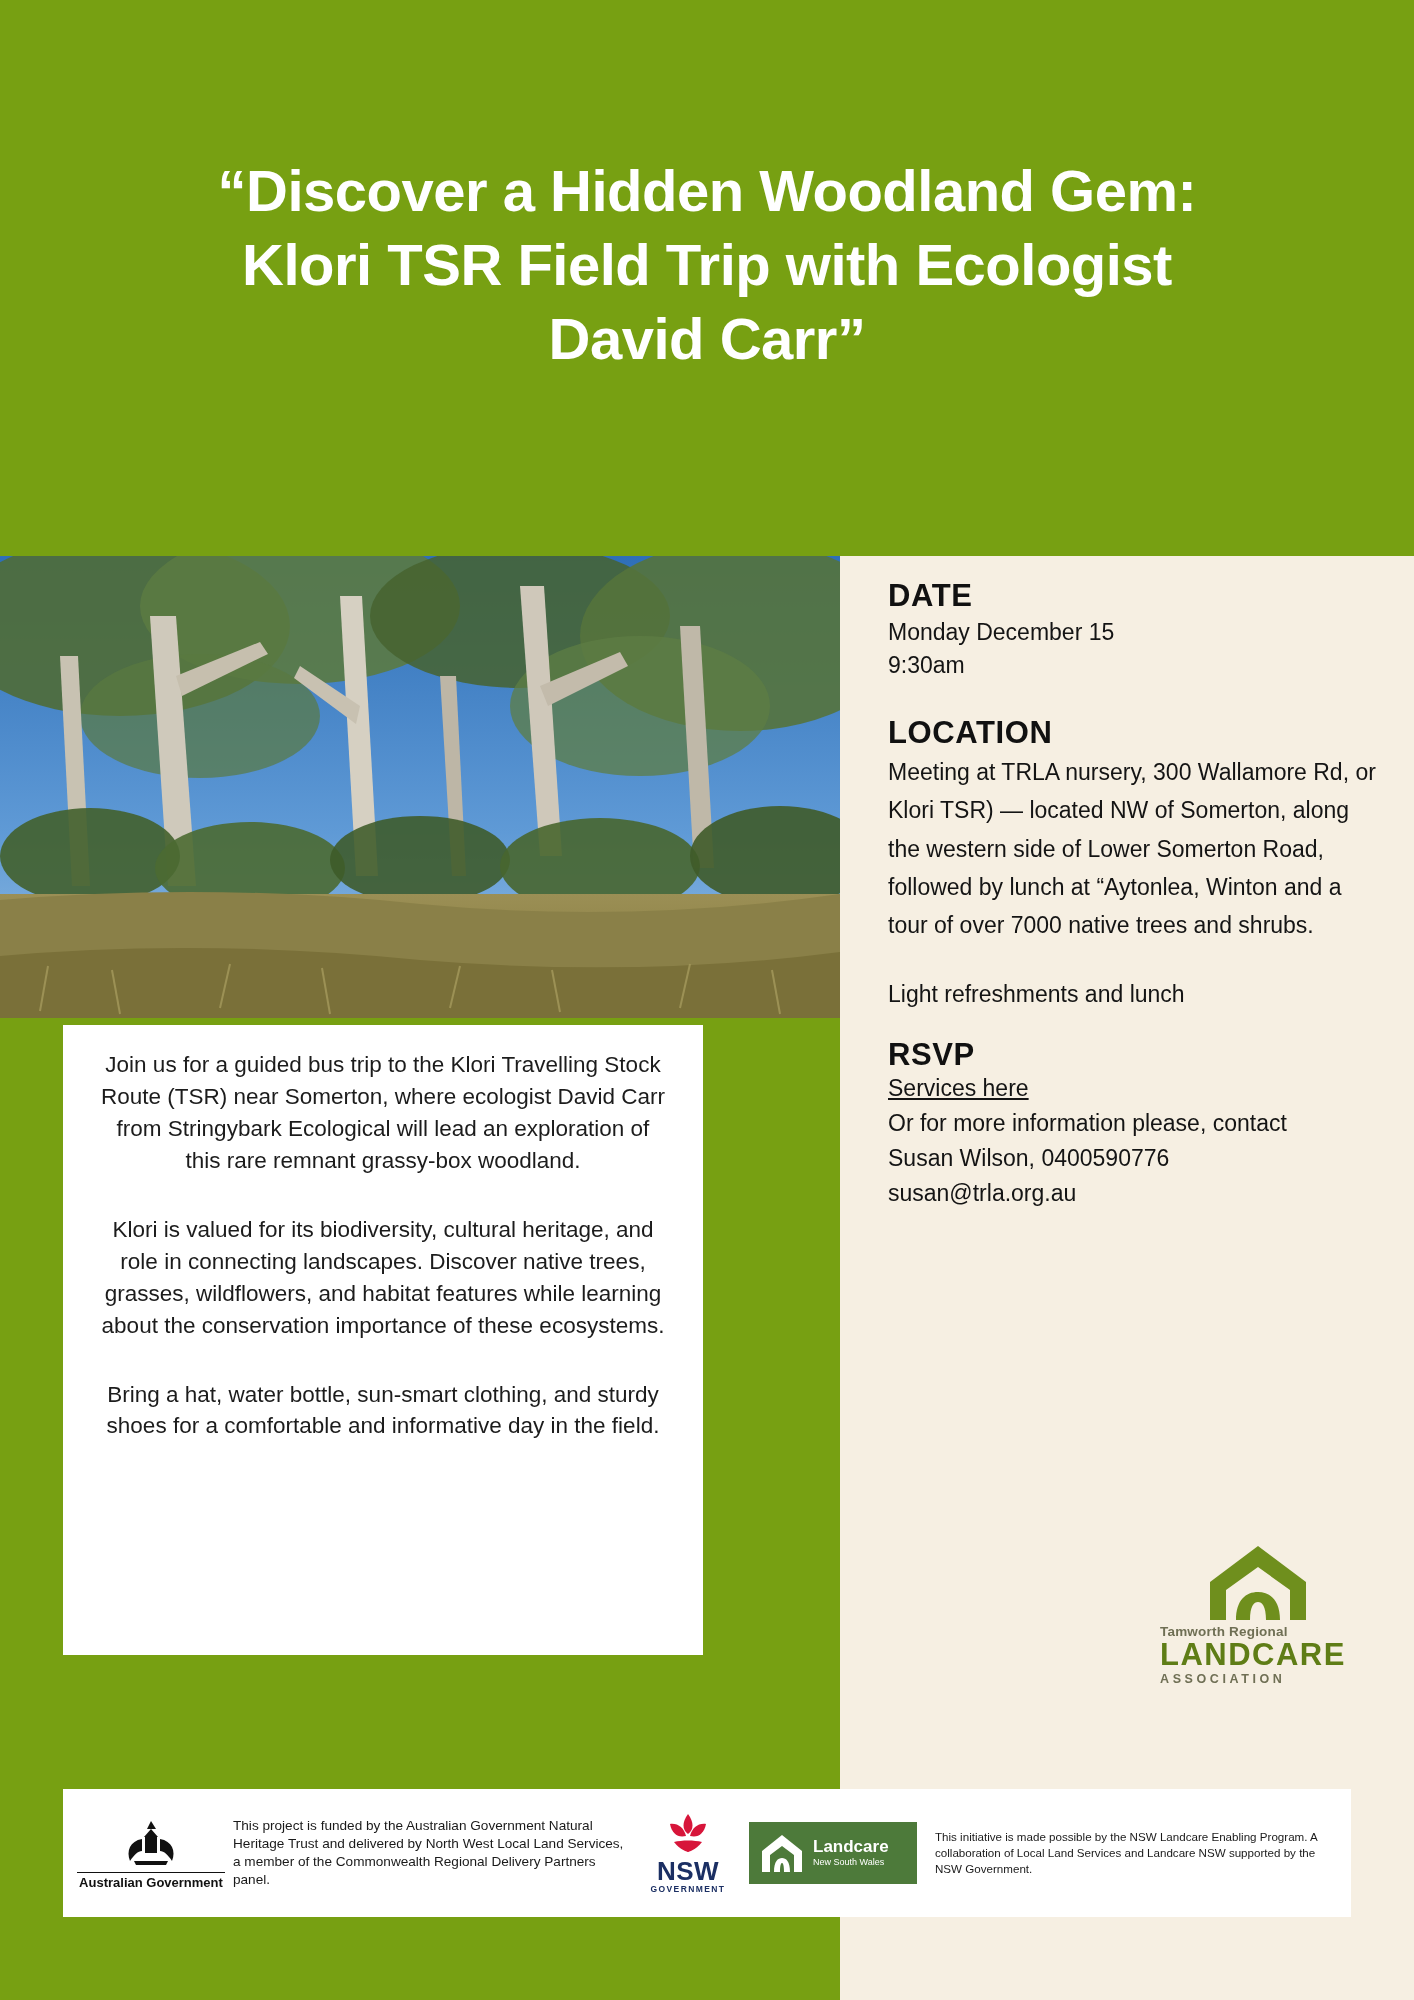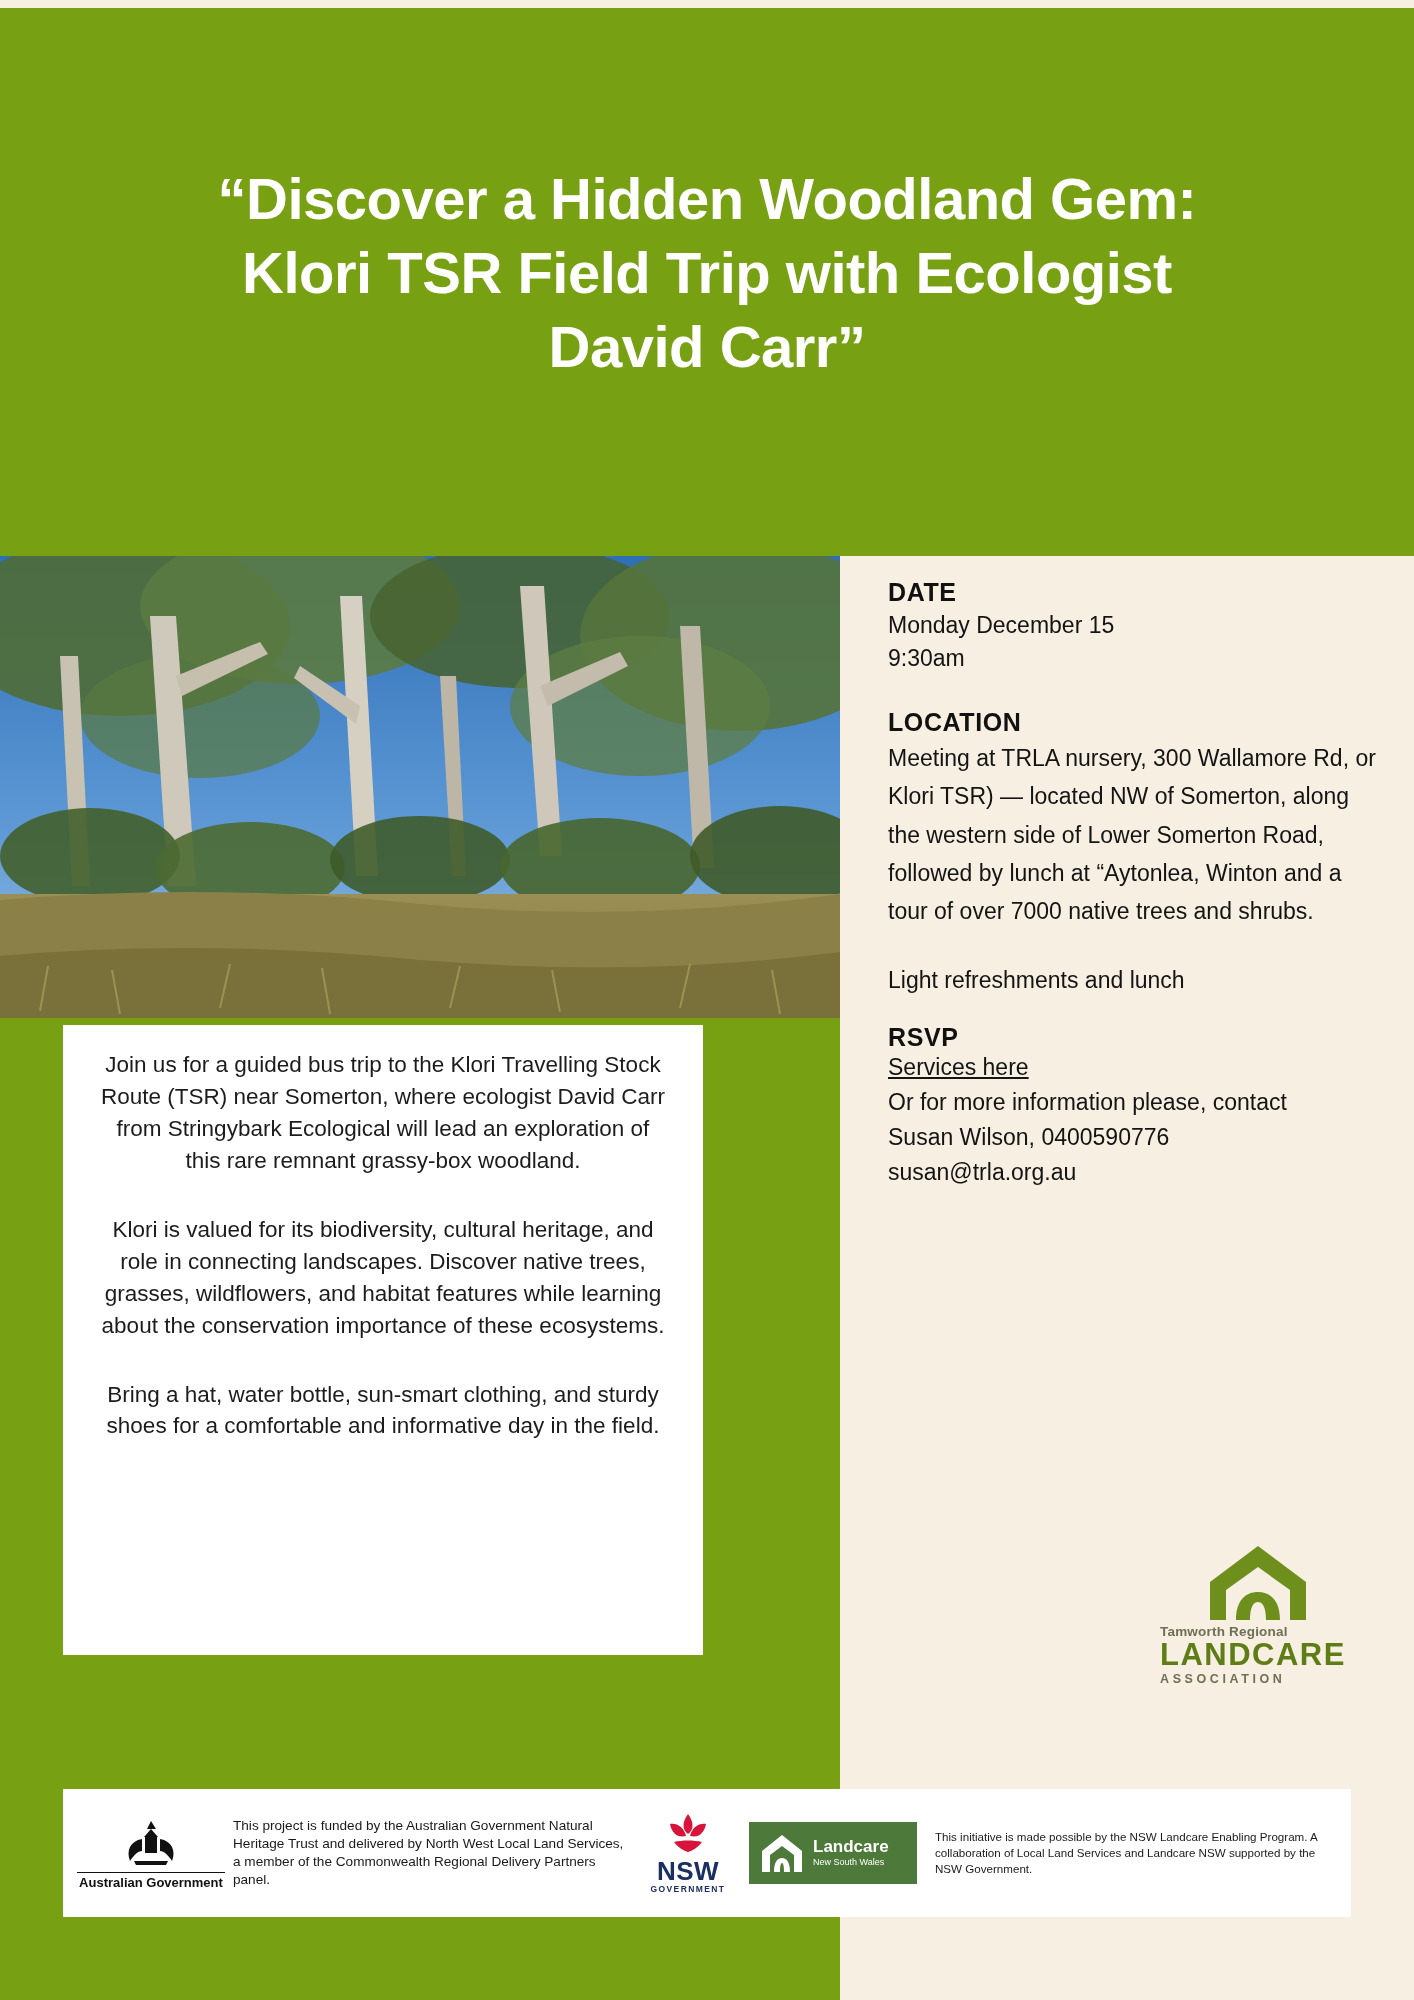--- a/index.html
+++ b/index.html
@@ -17,21 +17,21 @@
     position: relative;
     width: 1414px;
     height: 2000px;
     background: #f6efe2;
     overflow: hidden;
   }
   
   .header {
     position: absolute;
     left: 0;
-    top: 8px;
+    top: 0;
     width: 1414px;
     height: 556px;
     background: #77a012;
     display: flex;
     align-items: center;
     justify-content: center;
   }
   .header-title {
     width: 1340px;
     text-align: center;
@@ -94,21 +94,21 @@
     margin-top: 37px;
   }
   
   .details {
     position: absolute;
     left: 888px;
     top: 578px;
     width: 490px;
   }
   .det-heading {
-    font-size: 25px;
+    font-size: 31px;
     font-weight: bold;
     color: #111111;
     letter-spacing: 0.6px;
     margin: 0 0 2px 0;
   }
   .det-body {
     font-size: 23px;
     line-height: 1.42;
     color: #141414;
     margin: 0;

